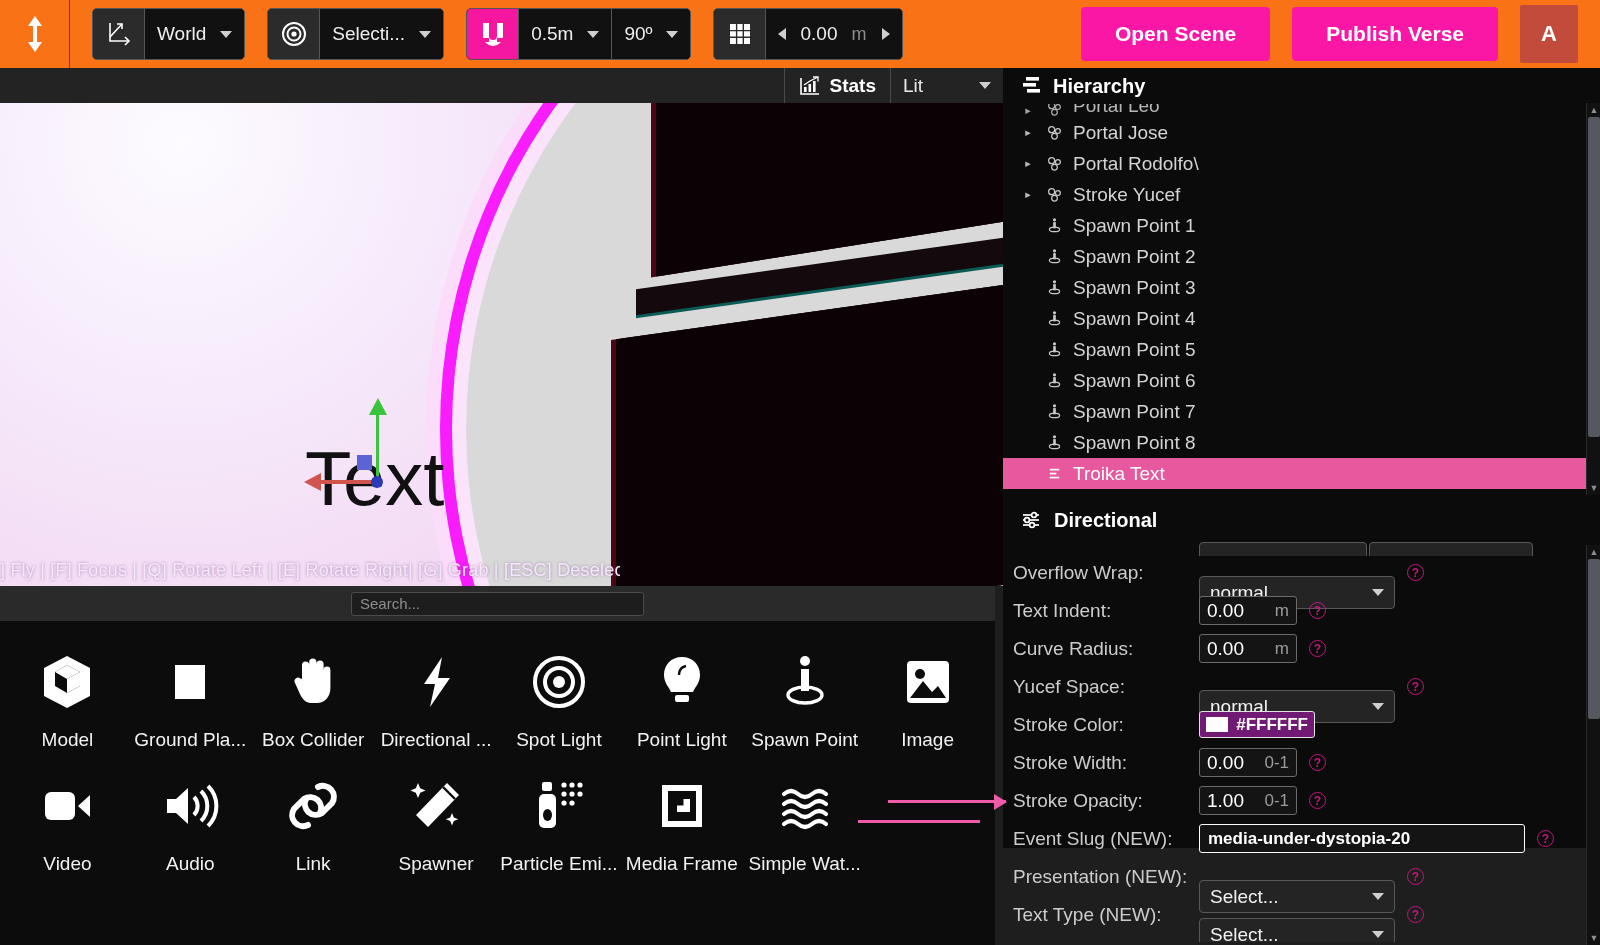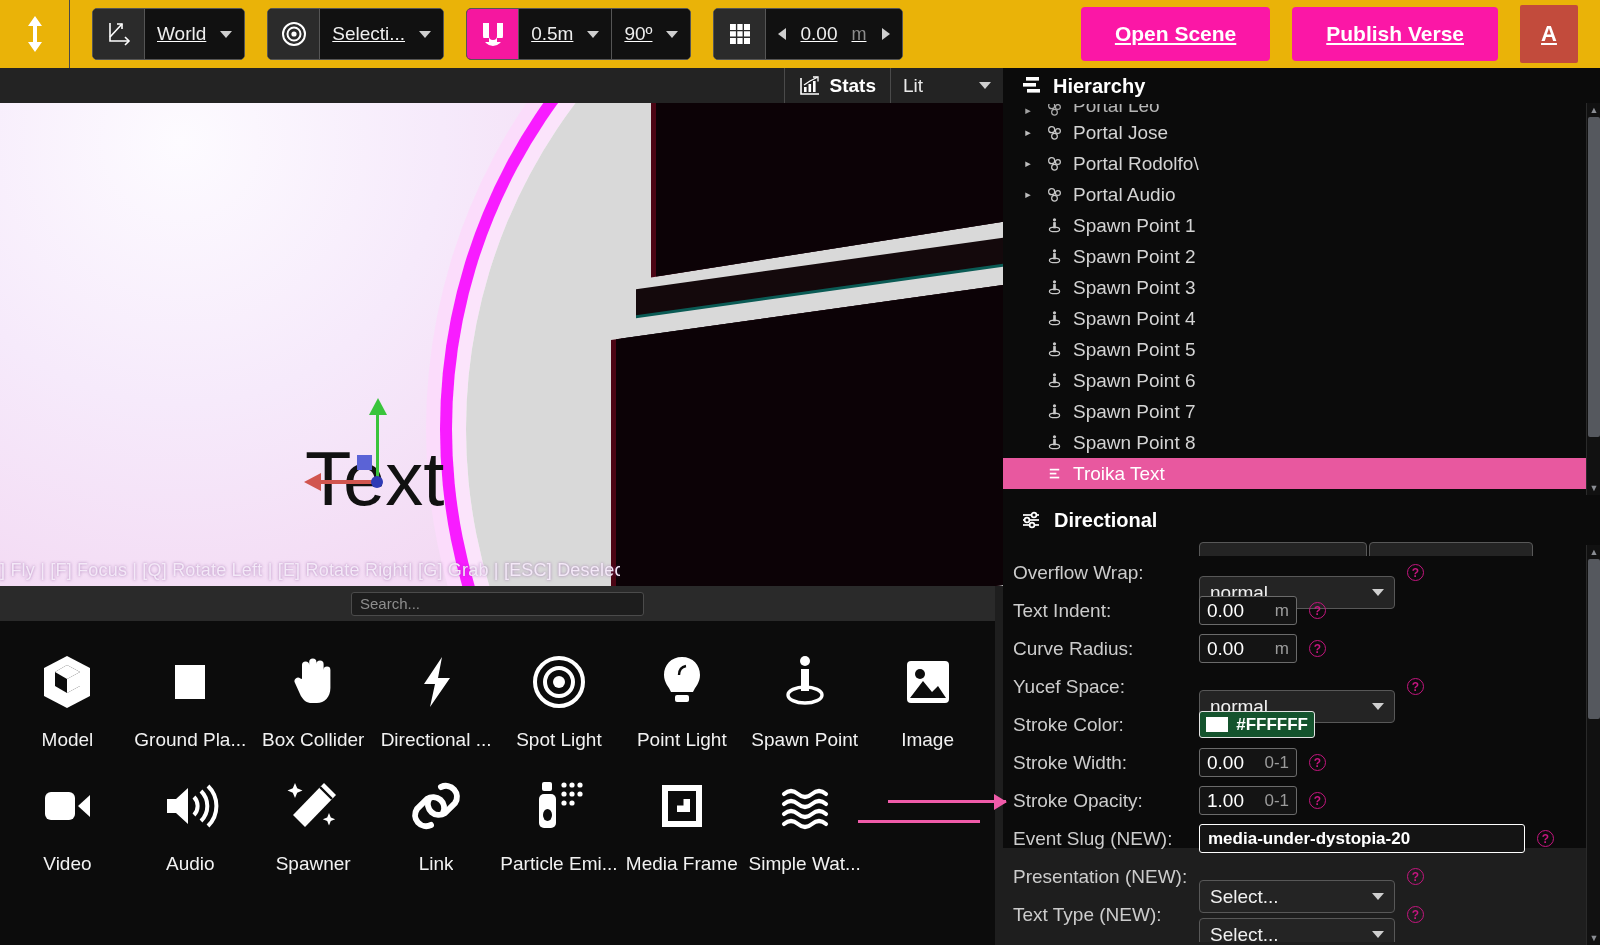--- a/index.html
+++ b/index.html
@@ -8,22 +8,22 @@
     background: #1e1e1e;
     font-family: "Liberation Sans", sans-serif;
     overflow: hidden;
     color: #ffffff;
   }
   #app { position: relative; width: 1600px; height: 945px; }
 
   
   .toolbar {
     position: absolute; left: 0; top: 0; width: 1600px; height: 68px;
-    background: #eab308;
-    display: flex; align-items: center; text-decoration: underline;
+    background: #f97316;
+    display: flex; align-items: center;
   }
   .tb-gizmo {
     width: 70px; height: 68px;
     display: flex; align-items: center; justify-content: center;
     border-right: 1px solid #4a4a4a;
   }
   .tb-group {
     display: flex; align-items: stretch; height: 52px;
     border: 1px solid #555; border-radius: 5px;
     margin-left: 22px; overflow: hidden; background: #111;
@@ -214,21 +214,21 @@
   }
   .p-select .caret { margin-left: auto; }
   .p-num {
     width: 98px; height: 29px; background: #141414;
     border: 1px solid #6b6b6b; border-radius: 3px;
     display: flex; align-items: center; padding: 0 7px;
     font-size: 19px; color: #fff;
   }
   .p-num .suffix { margin-left: auto; color: #9b9b9b; font-size: 17px; }
   .p-color {
-    width: 116px; height: 27px; background: #14532d;
+    width: 116px; height: 27px; background: #701a75;
     border: 1px solid #e3e3e3; border-radius: 3px;
     display: flex; align-items: center; gap: 8px; padding: 0 6px;
     font-size: 17px; font-weight: bold; color: #fff; cursor: pointer;
   }
   .swatch { width: 34px; height: 15px; background: #FFFFFF; }
   .p-text {
     width: 326px; height: 29px; background: #141414;
     border: 1px solid #ffffff; border-radius: 3px;
     color: #fff; font-size: 17px; font-weight: bold; padding: 0 8px;
     font-family: "Liberation Sans", sans-serif; outline: none;
@@ -512,37 +512,37 @@
               <path d="M40 14 a21 21 0 0 1 0 30" stroke="#fff" stroke-width="4" fill="none"></path>
               <path d="M47 9 a28 28 0 0 1 0 40" stroke="#fff" stroke-width="4" fill="none"></path>
             </svg>
         </span>
         <span class="alabel">Audio</span>
       </div>
 
       <div class="asset">
         <span class="glyph">
           <svg width="58" height="58" viewBox="0 0 58 58">
+              <path d="M34 10 a11 11 0 0 1 14 16 L38 36 a11 11 0 0 1 -16 -14" stroke="#fff" stroke-width="6" fill="none" stroke-linecap="round"></path>
+              <path d="M24 48 a11 11 0 0 1 -14 -16 L20 22 a11 11 0 0 1 16 14" stroke="#fff" stroke-width="6" fill="none" stroke-linecap="round"></path>
+            </svg>
+        </span>
+        <span class="alabel">Link</span>
+      </div>
+
+      <div class="asset">
+        <span class="glyph">
+          <svg width="58" height="58" viewBox="0 0 58 58">
               <path d="M40 6 L52 18 L21 50 L9 38 Z" fill="#fff"></path>
               <path d="M36 10 L48 22" stroke="#0c0c0c" stroke-width="2.4"></path>
               <path d="M11 6 l2.2 5.3 5.3 2.2 -5.3 2.2 -2.2 5.3 -2.2 -5.3 -5.3 -2.2 5.3 -2.2 Z" fill="#fff"></path>
               <path d="M45 36 l1.8 4.4 4.4 1.8 -4.4 1.8 -1.8 4.4 -1.8 -4.4 -4.4 -1.8 4.4 -1.8 Z" fill="#fff"></path>
             </svg>
         </span>
         <span class="alabel">Spawner</span>
-      </div>
-
-      <div class="asset">
-        <span class="glyph">
-          <svg width="58" height="58" viewBox="0 0 58 58">
-              <path d="M34 10 a11 11 0 0 1 14 16 L38 36 a11 11 0 0 1 -16 -14" stroke="#fff" stroke-width="6" fill="none" stroke-linecap="round"></path>
-              <path d="M24 48 a11 11 0 0 1 -14 -16 L20 22 a11 11 0 0 1 16 14" stroke="#fff" stroke-width="6" fill="none" stroke-linecap="round"></path>
-            </svg>
-        </span>
-        <span class="alabel">Link</span>
       </div>
 
       <div class="asset">
         <span class="glyph">
           <svg width="58" height="58" viewBox="0 0 58 58">
               <rect x="12" y="5" width="10" height="9" rx="2" fill="#fff"></rect>
               <rect x="9" y="17" width="17" height="34" rx="5" fill="#fff"></rect>
               <ellipse cx="17.5" cy="38" rx="4.5" ry="6" fill="#0c0c0c"></ellipse>
               <g fill="#fff">
                 <circle cx="34" cy="8" r="2.6"></circle>
@@ -644,21 +644,21 @@
 
       <div class="h-row">
         <span class="twisty">▸</span>
         <span class="hicon">
           <svg width="17" height="17" viewBox="0 0 18 18">
               <circle cx="6" cy="6" r="3.2" stroke="#c9c9c9" stroke-width="1.3" fill="none"></circle>
               <circle cx="12.6" cy="7.4" r="2.6" stroke="#c9c9c9" stroke-width="1.3" fill="none"></circle>
               <circle cx="9" cy="13" r="3" stroke="#c9c9c9" stroke-width="1.3" fill="none"></circle>
             </svg>
         </span>
-        <span>Portal Audio</span>
+        <span>Stroke Yucef</span>
       </div>
 
       <div class="h-row">
         <span class="twisty empty">▸</span>
         <span class="hicon">
           <svg width="17" height="17" viewBox="0 0 18 18">
               <circle cx="9" cy="3" r="1.7" fill="#c9c9c9"></circle>
               <rect x="7.6" y="5.4" width="2.8" height="6.6" fill="#c9c9c9"></rect>
               <ellipse cx="9" cy="13.2" rx="5.4" ry="2.4" stroke="#c9c9c9" stroke-width="1.3" fill="none"></ellipse>
             </svg>

